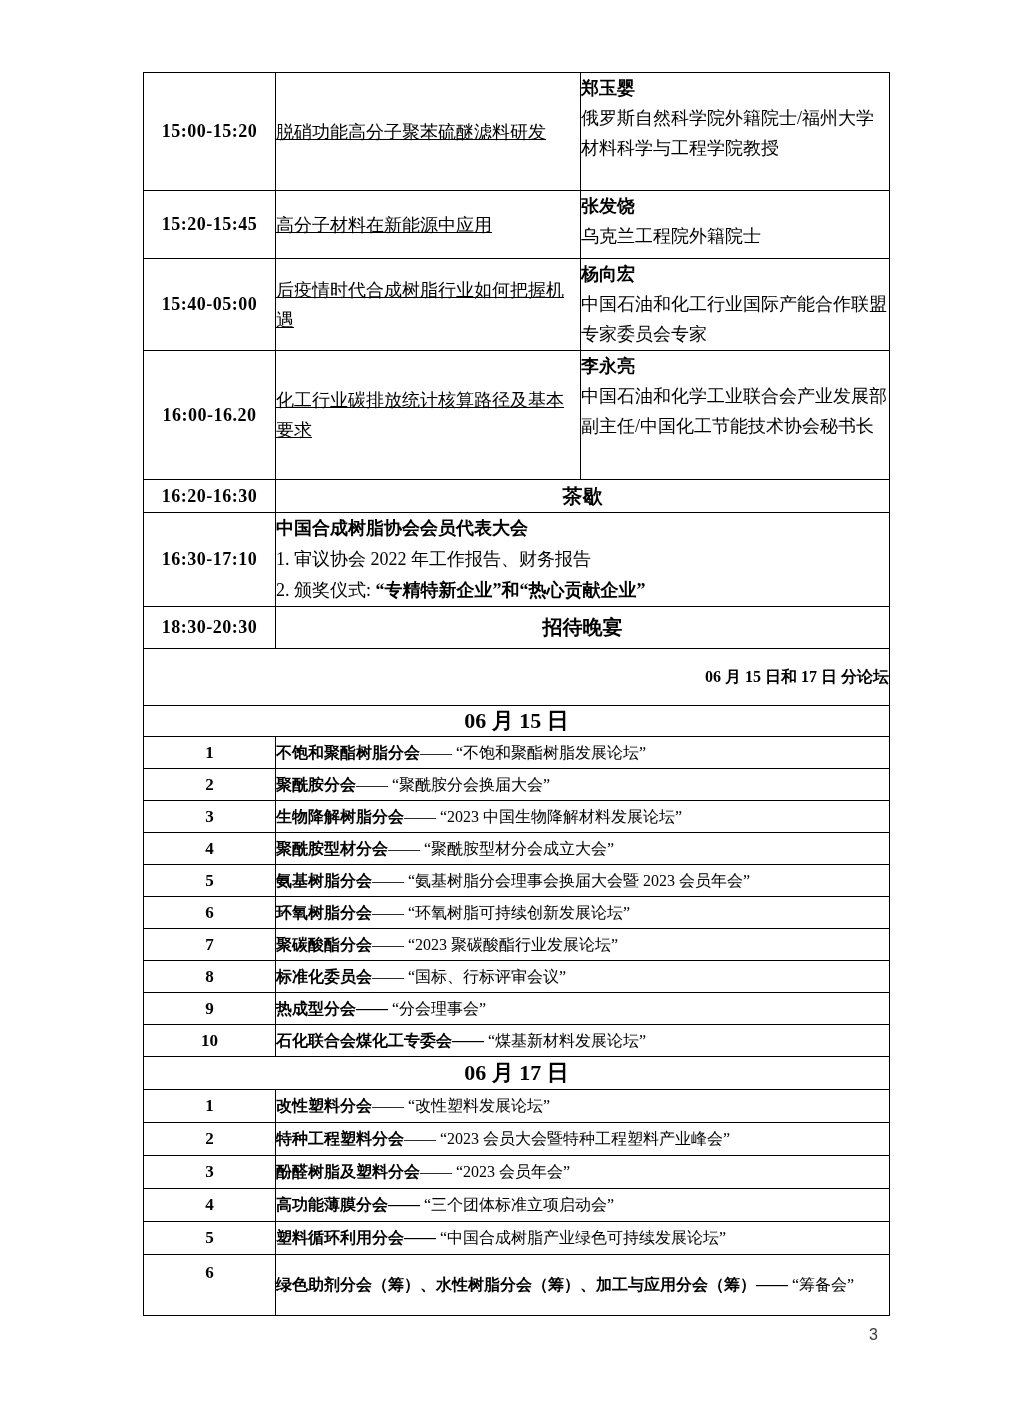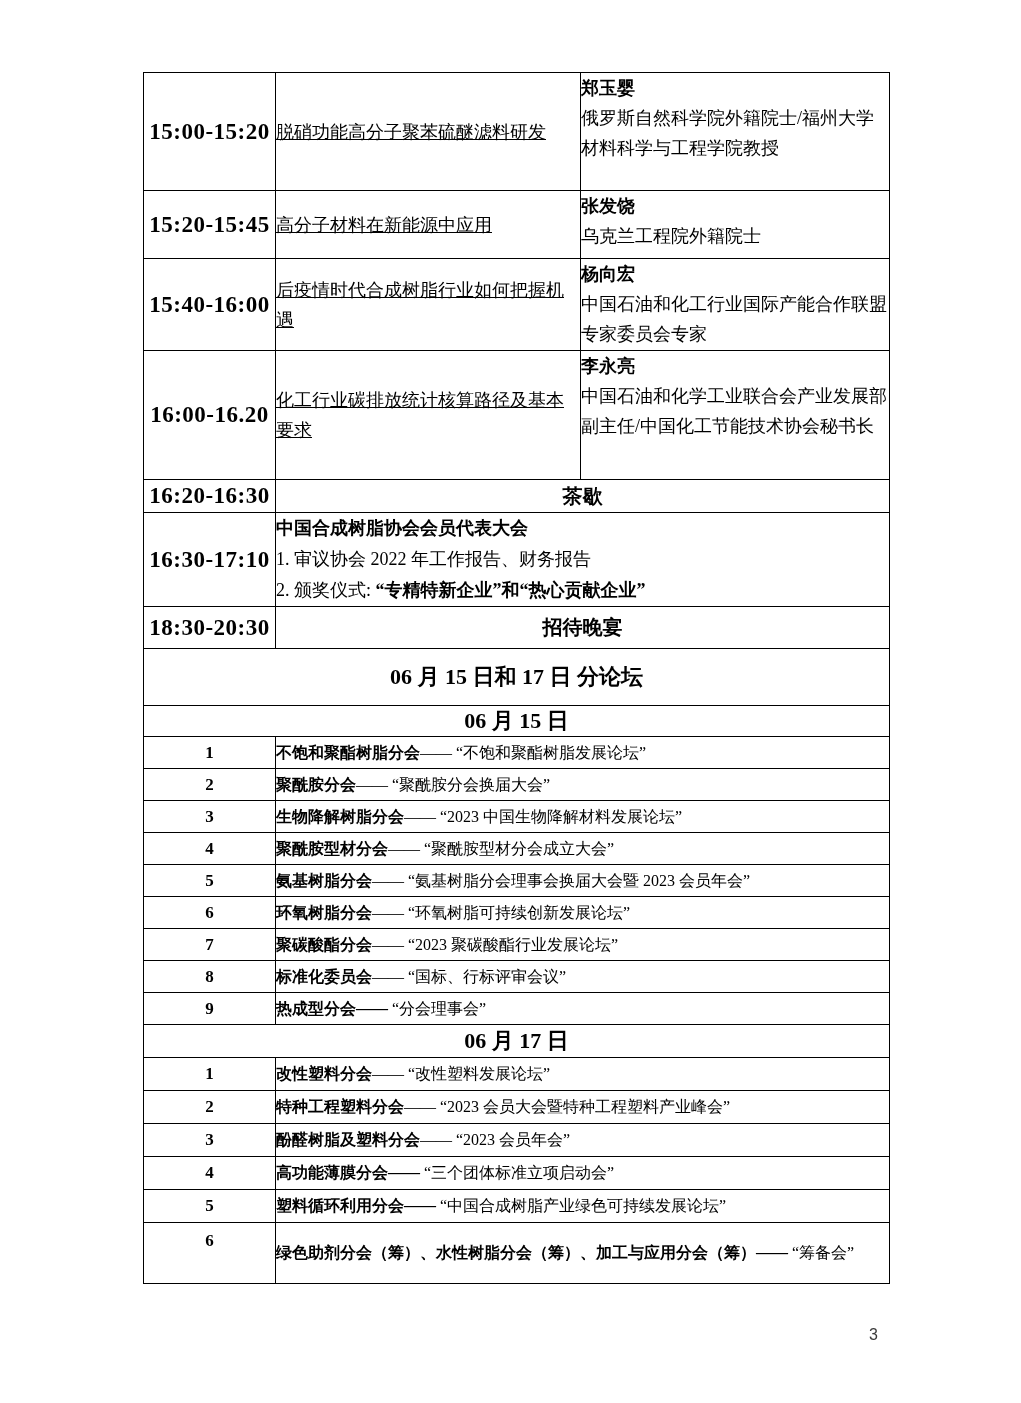--- a/index.html
+++ b/index.html
@@ -18,21 +18,21 @@
     table-layout:fixed;
   }
   table.agenda td{
     border:1.5px solid #000000;
     padding:0;
     word-break:break-all;
   }
   
   td.time{
     text-align:center;vertical-align:middle;
-    font-weight:bold;font-size:23px;
+    font-weight:bold;font-size:18px;
     letter-spacing:0.5px;
   }
   td.topic{
     vertical-align:middle;
     font-size:18px;line-height:30px;
     padding:4px 23px 4px 10px;
     text-decoration:underline;
   }
   td.speaker{
     vertical-align:top;
@@ -43,22 +43,22 @@
   td.center-label{
     text-align:center;vertical-align:middle;
     font-weight:bold;font-size:20px;margin-top:24px;
   }
   td.assembly{
     vertical-align:middle;
     font-size:18px;line-height:31px;
     padding:2px 12px 2px 10px;
   }
   td.section-title{
-    text-align:center;vertical-align:middle;
-    font-weight:bold;font-size:22px;
+    text-align:right;vertical-align:middle;
+    font-weight:bold;font-size:16px;
   }
   td.day-header{
     text-align:center;vertical-align:middle;
     font-weight:bold;font-size:22px;
   }
   td.num{
     text-align:center;vertical-align:middle;
     font-weight:bold;font-size:17px;
   }
   td.num.top{vertical-align:top;padding-top:3px;line-height:30px;}
@@ -110,21 +110,21 @@
     </tr>
     <tr class="r2">
       <td class="time">15:20-15:45</td>
       <td class="topic">高分子材料在新能源中应用</td>
       <td class="speaker">
         <div class="bname">张发饶</div>
         <div>乌克兰工程院外籍院士</div>
       </td>
     </tr>
     <tr class="r3">
-      <td class="time">15:40-16:00</td>
+      <td class="time">15:40-05:00</td>
       <td class="topic">后疫情时代合成树脂行业如何把握机遇</td>
       <td class="speaker">
         <div class="bname">杨向宏</div>
         <div>中国石油和化工行业国际产能合作联盟专家委员会专家</div>
       </td>
     </tr>
     <tr class="r4">
       <td class="time">16:00-16.20</td>
       <td class="topic">化工行业碳排放统计核算路径及基本要求</td>
       <td class="speaker">
@@ -188,20 +188,24 @@
       <td class="forum" colspan="2"><span class="bname">聚碳酸酯分会</span><span>—— “2023 聚碳酸酯行业发展论坛”</span></td>
     </tr>
     <tr class="r-item1">
       <td class="num">8</td>
       <td class="forum" colspan="2"><span class="bname">标准化委员会</span><span>—— “国标、行标评审会议”</span></td>
     </tr>
     <tr class="r-item1">
       <td class="num">9</td>
       <td class="forum" colspan="2"><span class="bname">热成型分会——</span><span> “分会理事会”</span></td>
     </tr>
+    <tr class="r-item1">
+      <td class="num">10</td>
+      <td class="forum" colspan="2"><span class="bname">石化联合会煤化工专委会——</span><span> “煤基新材料发展论坛”</span></td>
+    </tr>
 
     <tr class="r-day2">
       <td class="day-header" colspan="3">06 月 17 日</td>
     </tr>
     <tr class="r-item2">
       <td class="num">1</td>
       <td class="forum" colspan="2"><span class="bname">改性塑料分会</span><span>—— “改性塑料发展论坛”</span></td>
     </tr>
     <tr class="r-item2">
       <td class="num">2</td>

